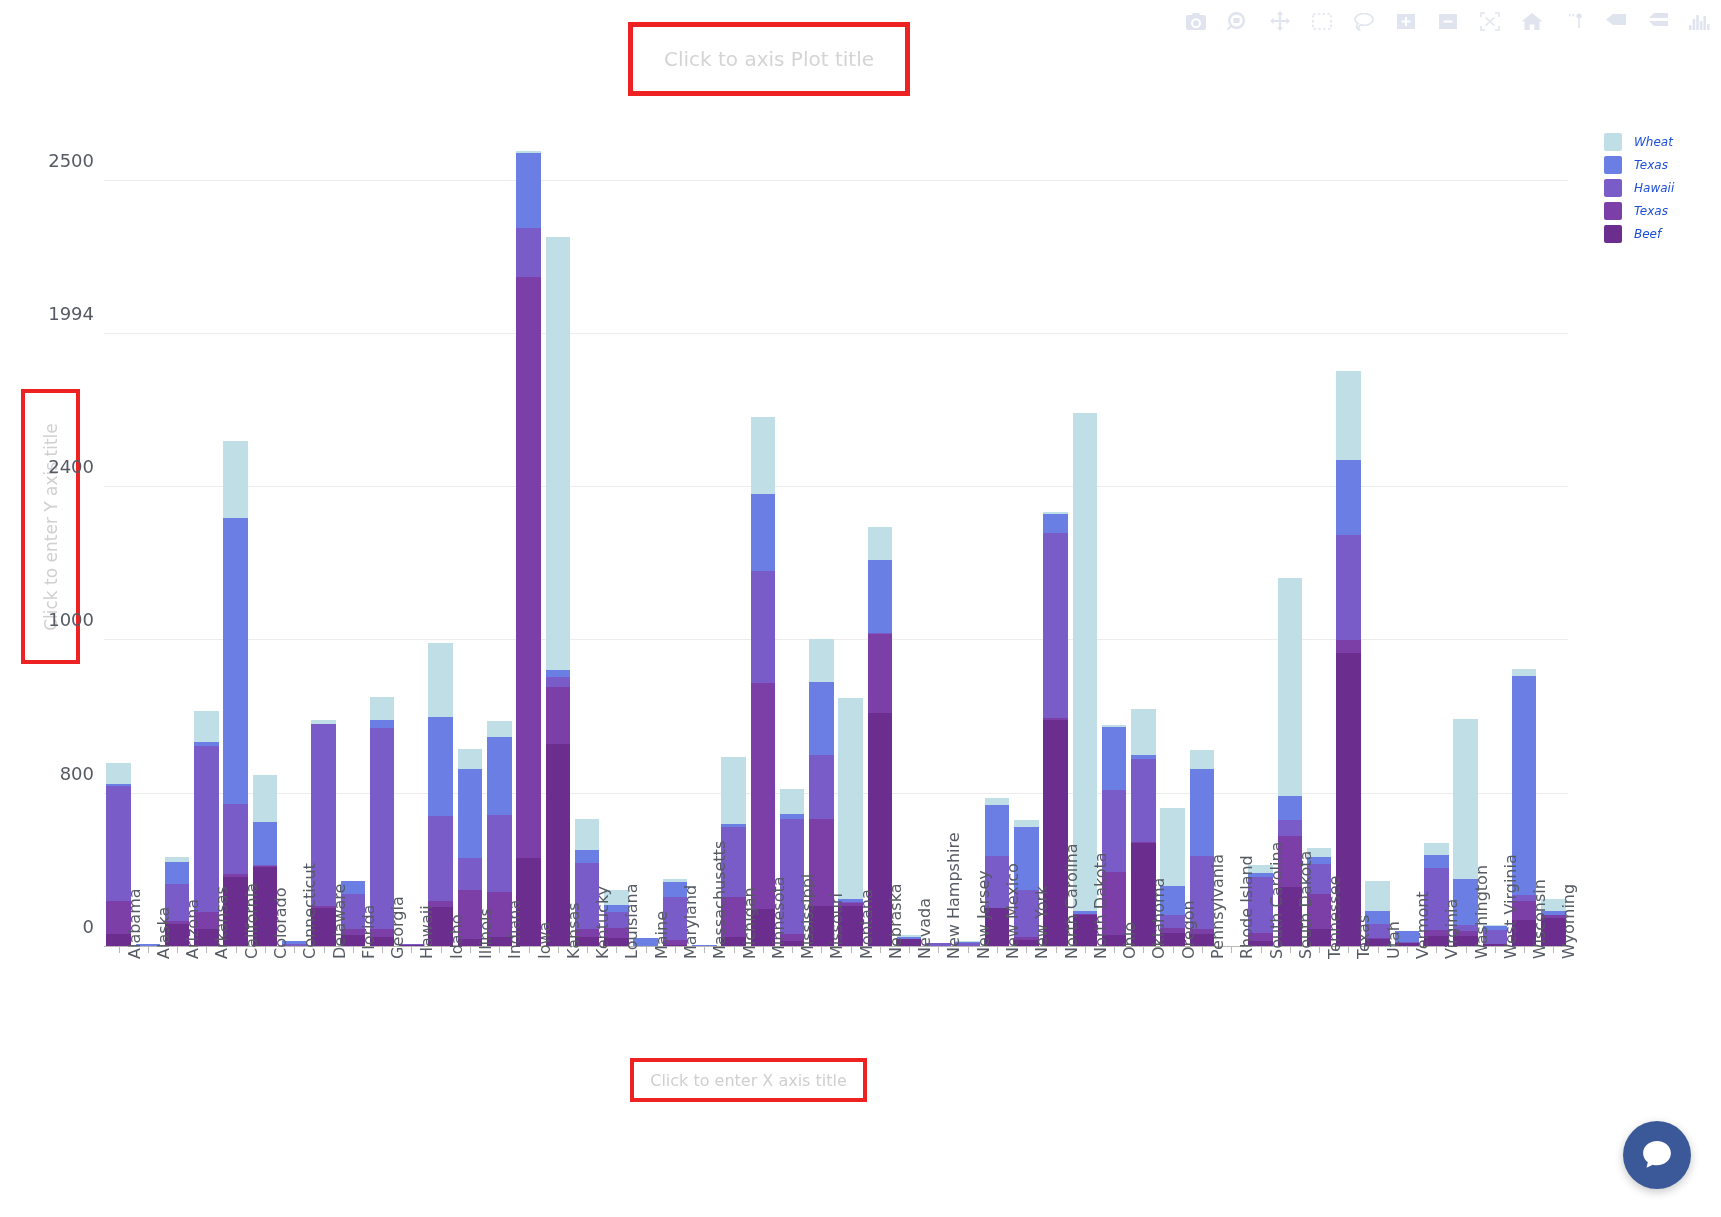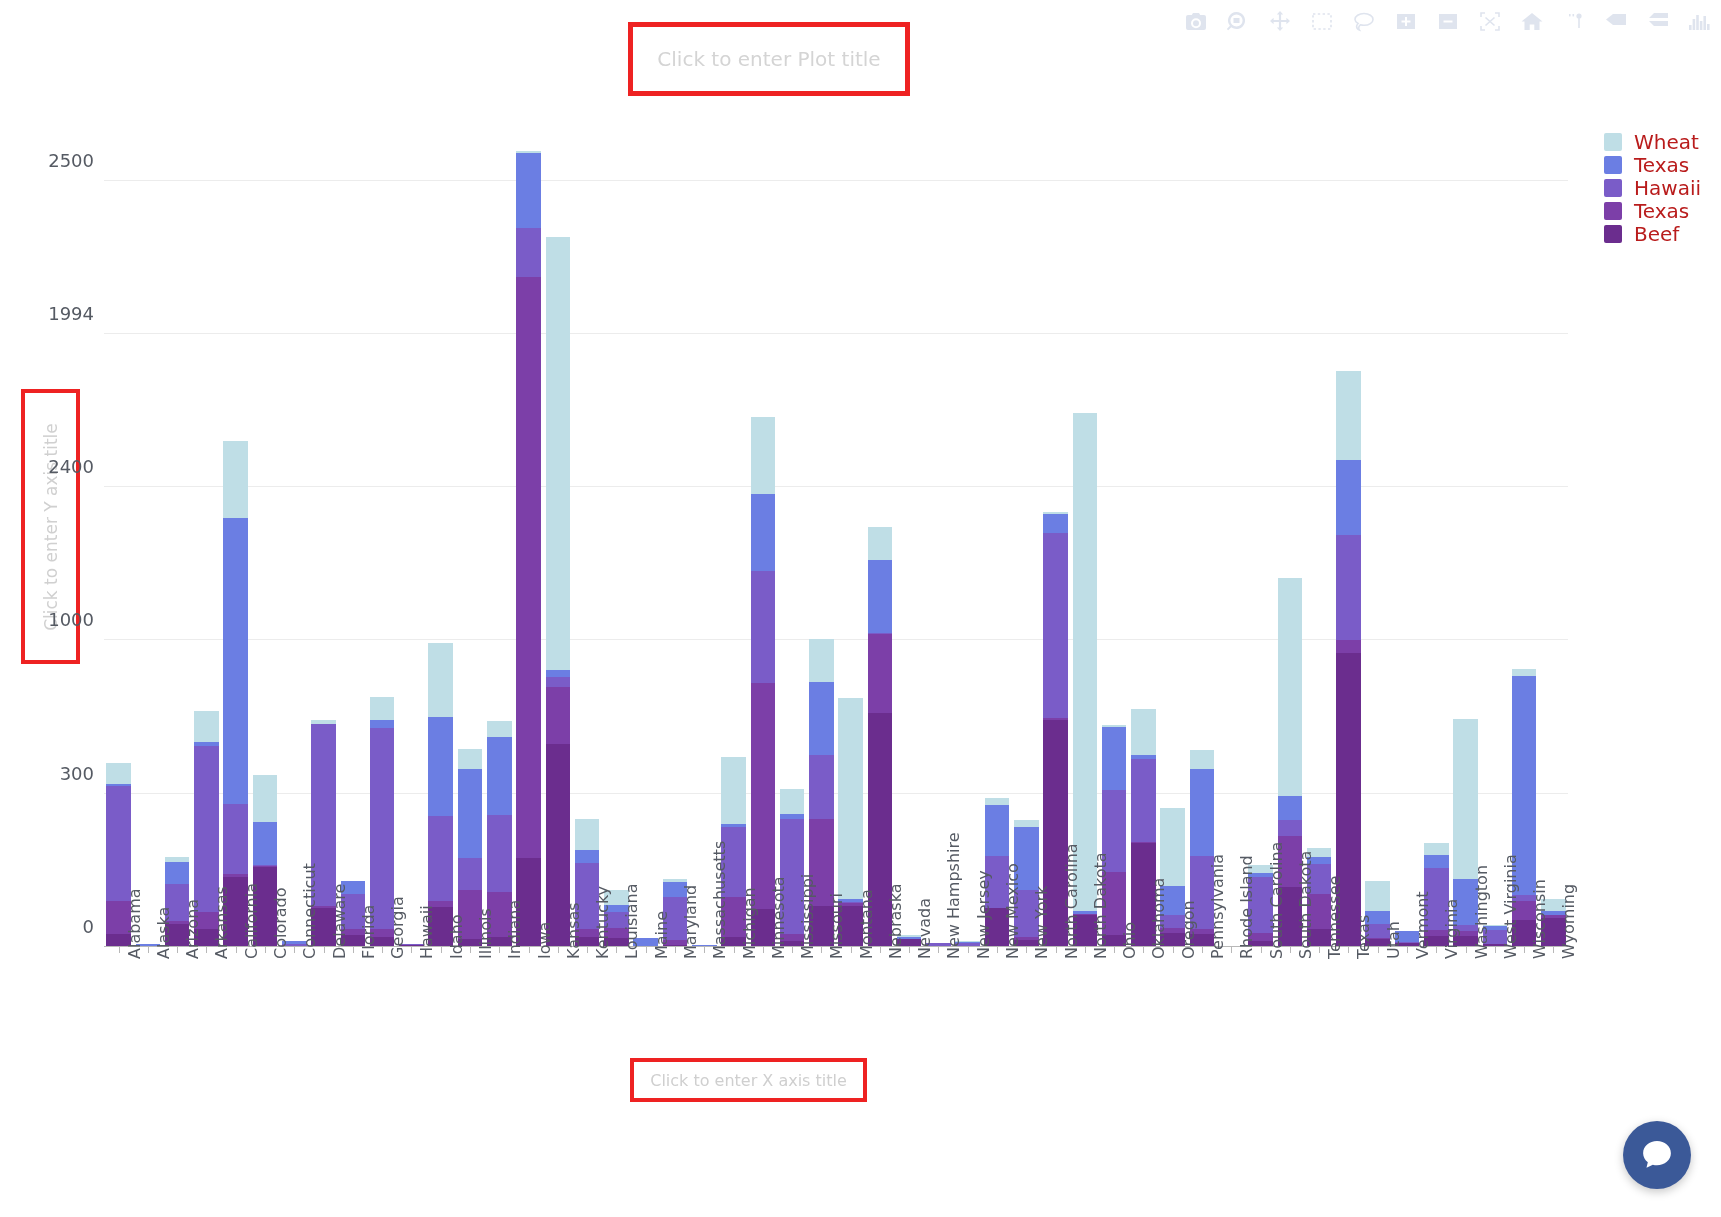--- a/index.html
+++ b/index.html
@@ -129,21 +129,21 @@
     position:absolute;left:1604px;top:130px;
     display:flex;flex-direction:column;gap:0px;
   }
   .legend-item{
     display:flex;align-items:center;height:23px;cursor:pointer;
   }
   .legend-swatch{
     width:18px;height:18px;border-radius:2px;margin-right:12px;
   }
   .legend-label{
-    font-size:20px;color:#b91c1c;white-space:nowrap;
+    font-size:12px;color:#1d4ed8;white-space:nowrap;font-style:italic;
   }
 
   
   #chat-bubble{
     position:absolute;right:30px;bottom:28px;
     width:68px;height:68px;border-radius:50%;
     background:#3b5998;
     display:flex;align-items:center;justify-content:center;
     cursor:pointer;
     box-shadow:0 3px 10px rgba(0,0,0,.22);
@@ -224,41 +224,41 @@
       <rect x="4.6" y="9" width="2.6" height="11" fill="#aab9e8"></rect>
       <rect x="8.2" y="5" width="2.6" height="15" fill="#3f6be0"></rect>
       <rect x="11.8" y="11" width="2.6" height="9" fill="#aab9e8"></rect>
       <rect x="15.4" y="6" width="2.6" height="14" fill="#3f6be0"></rect>
       <rect x="19" y="14" width="2.6" height="6" fill="#3f6be0"></rect>
     </svg>
   </div>
 </div>
 
 <div id="plot-title-box"></div>
-<div id="plot-title-text">Click to enter Plot title</div>
+<div id="plot-title-text">Click to axis Plot title</div>
 
 <div id="ytitle-box"></div>
 <div id="ytitle-text">
   <span>Click to enter Y axis title</span>
 </div>
 
 <div id="xtitle-box"></div>
 <div id="xtitle-text">Click to enter X axis title</div>
 
 <div id="plot">
   <div id="gridlines">
       <div class="gridline" style="bottom: 153.269px;"></div>
       <div class="gridline" style="bottom: 306.538px;"></div>
       <div class="gridline" style="bottom: 459.808px;"></div>
       <div class="gridline" style="bottom: 613.077px;"></div>
       <div class="gridline" style="bottom: 766.346px;"></div>
     </div>
   <div id="yticks">
       <div class="ytick-lbl" style="bottom: 0px;">0</div>
-      <div class="ytick-lbl" style="bottom: 153.269px;">300</div>
+      <div class="ytick-lbl" style="bottom: 153.269px;">800</div>
       <div class="ytick-lbl" style="bottom: 306.538px;">1000</div>
       <div class="ytick-lbl" style="bottom: 459.808px;">2400</div>
       <div class="ytick-lbl" style="bottom: 613.077px;">1994</div>
       <div class="ytick-lbl" style="bottom: 766.346px;">2500</div>
     </div>
   <div id="bars">
       <div class="bar-group" style="left: 2.3424px; width: 24.5952px;">
         <div class="seg" style="height: 13.1812px; background: rgb(107, 45, 142);"></div>
         <div class="seg" style="height: 32.7996px; background: rgb(124, 63, 168);"></div>
         <div class="seg" style="height: 114.645px; background: rgb(122, 92, 200);"></div>

